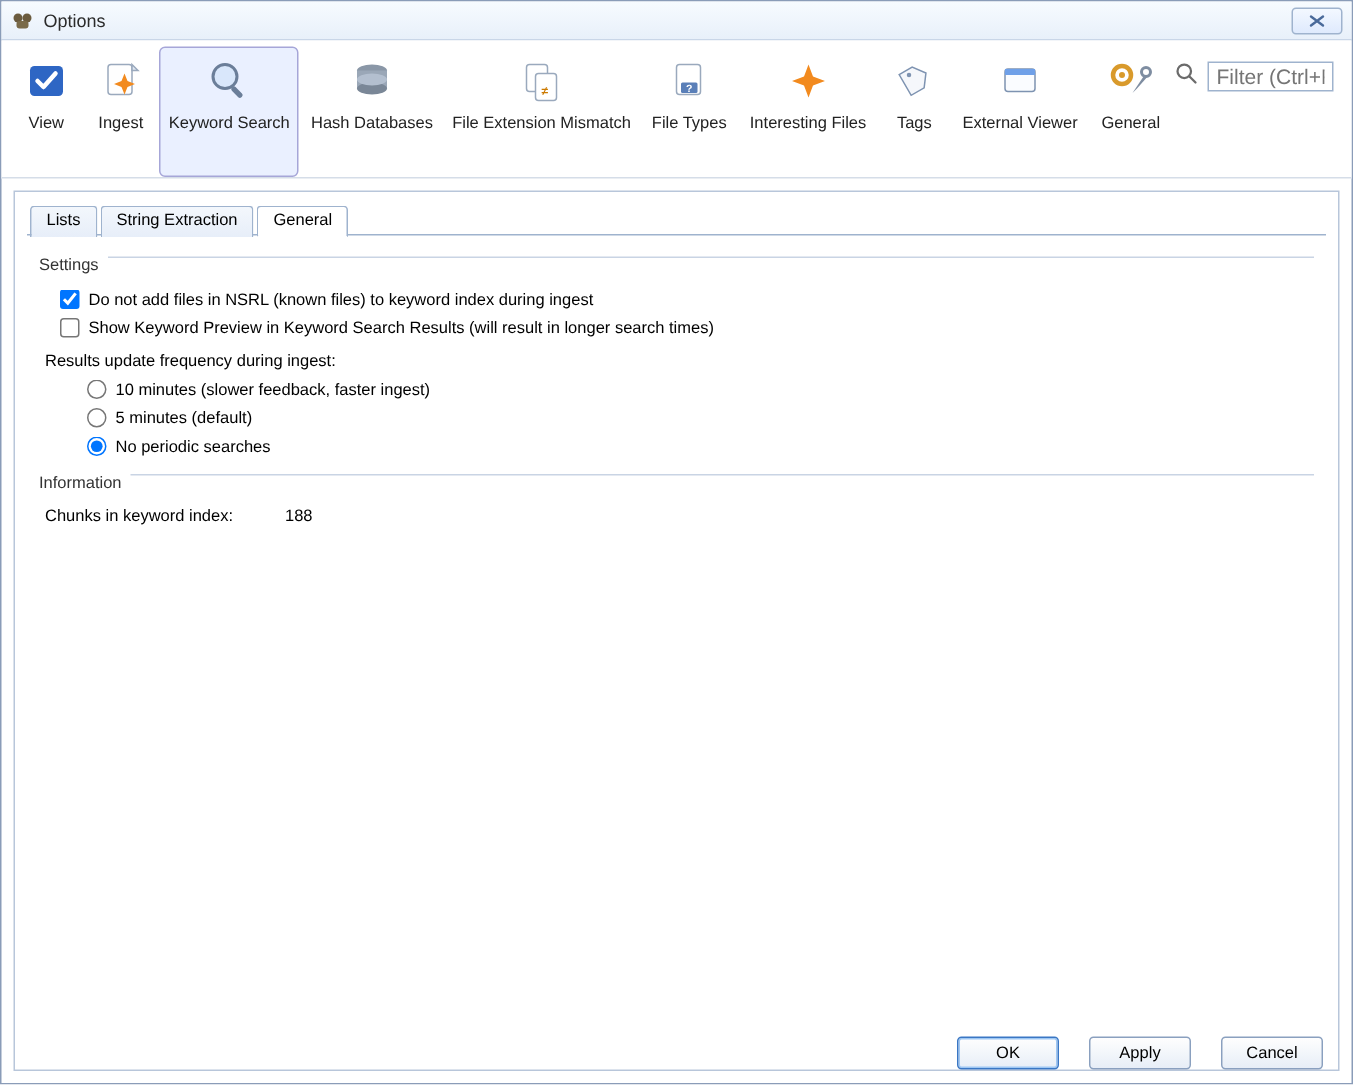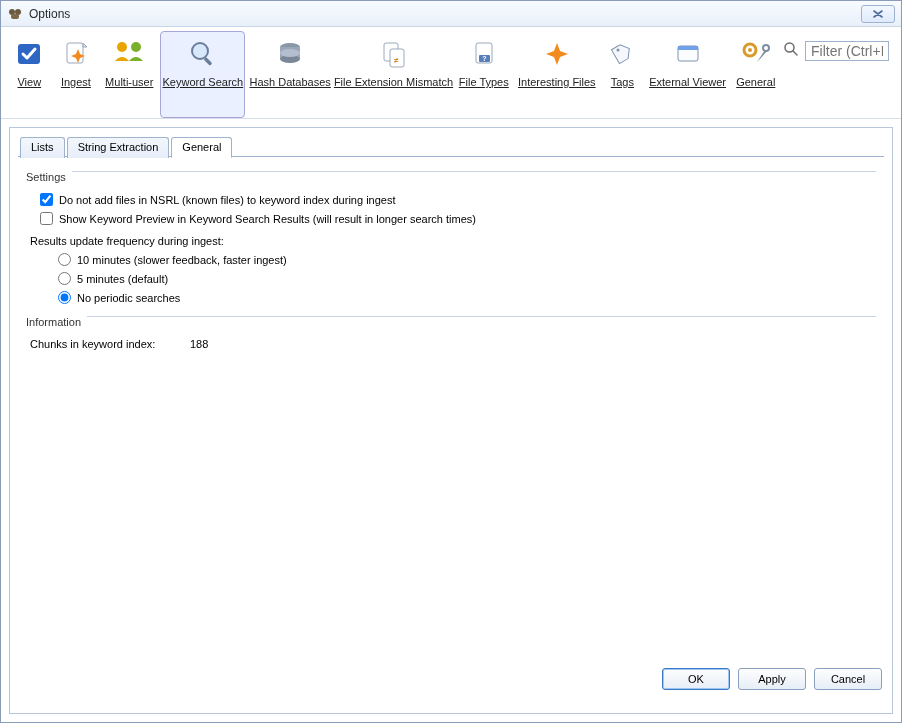--- a/index.html
+++ b/index.html
@@ -67,21 +67,21 @@
   }
   .tool-item.selected {
     background: #eaf0ff;
     border: 1px solid #a6a6d8;
   }
   .tool-icon {
     width: 32px; height: 32px;
     display:flex; align-items:center; justify-content:center;
     margin-bottom: 6px;
   }
-  .tool-label { font-size: 11px; color:#222; white-space: nowrap; text-decoration: underline; }
+  .tool-label { font-size: 11px; color:#222; white-space: nowrap; }
   .toolbar-spacer { flex:1; }
   .filter-wrap {
     display:flex; align-items:flex-start;
     gap:6px; padding-top:10px; padding-right:6px;
   }
   .filter-input {
     width: 84px; height: 20px;
     font-size: 14px;
     padding: 0 5px;
     border: 1px solid #9fb3ce;
@@ -158,22 +158,22 @@
   .info-row {
     display:flex;
     margin: 4px 0 4px 4px;
     font-size: 11px;
   }
   .info-label { width: 160px; }
   .info-val { width: 60px; text-align: left; }
   
   .buttons {
     position:absolute;
-    right: 10px; bottom: 23px;
-    display:flex; gap:8px;
+    right: 10px; bottom: 0;
+    display:flex; gap:20px;
   }
   .btn {
     min-width: 68px; height: 22px;
     font-size: 11px;
     border: 1px solid #8aa0bf;
     border-radius: 3px;
     background: linear-gradient(#fefefe,#e7eef7);
     cursor: pointer;
     padding: 0 10px;
   }
@@ -222,35 +222,20 @@
           <rect x="6" y="4" width="16" height="20" rx="2" fill="#fefefe" stroke="#9aa9bd"></rect>
           <path d="M22 4 l4 4 h-4 z" fill="#dfe7f2" stroke="#9aa9bd"></path>
           <g transform="translate(17,17)">
             <path d="M0 -7 L2 -2 L7 0 L2 2 L0 7 L-2 2 L-7 0 L-2 -2 Z" fill="#f28a1e"></path>
           </g>
         </svg>
       </span>
       <span class="tool-label">Ingest</span>
     </div>
 
-    <div class="tool-item">
-      <span class="tool-icon">
-        <svg width="32" height="30" viewBox="0 0 32 30">
-          <g fill="#e8a400">
-              <circle cx="9" cy="8" r="5"></circle>
-              <path d="M2 22 q7 -8 14 0 z"></path>
-            </g>
-          <g fill="#7ab02c">
-              <circle cx="23" cy="8" r="5"></circle>
-              <path d="M16 22 q7 -8 14 0 z"></path>
-            </g>
-        </svg>
-      </span>
-      <span class="tool-label">Multi-user</span>
-    </div>
 
     <div class="tool-item selected">
       <span class="tool-icon">
         <svg width="32" height="32" viewBox="0 0 32 32">
           <circle cx="13" cy="13" r="8" fill="#d9e7fb" stroke="#6b7e99" stroke-width="2"></circle>
           <rect x="19" y="19" width="9" height="3.5" rx="1.5" transform="rotate(45 19 19)" fill="#6b7e99"></rect>
         </svg>
       </span>
       <span class="tool-label">Keyword Search</span>
     </div>

